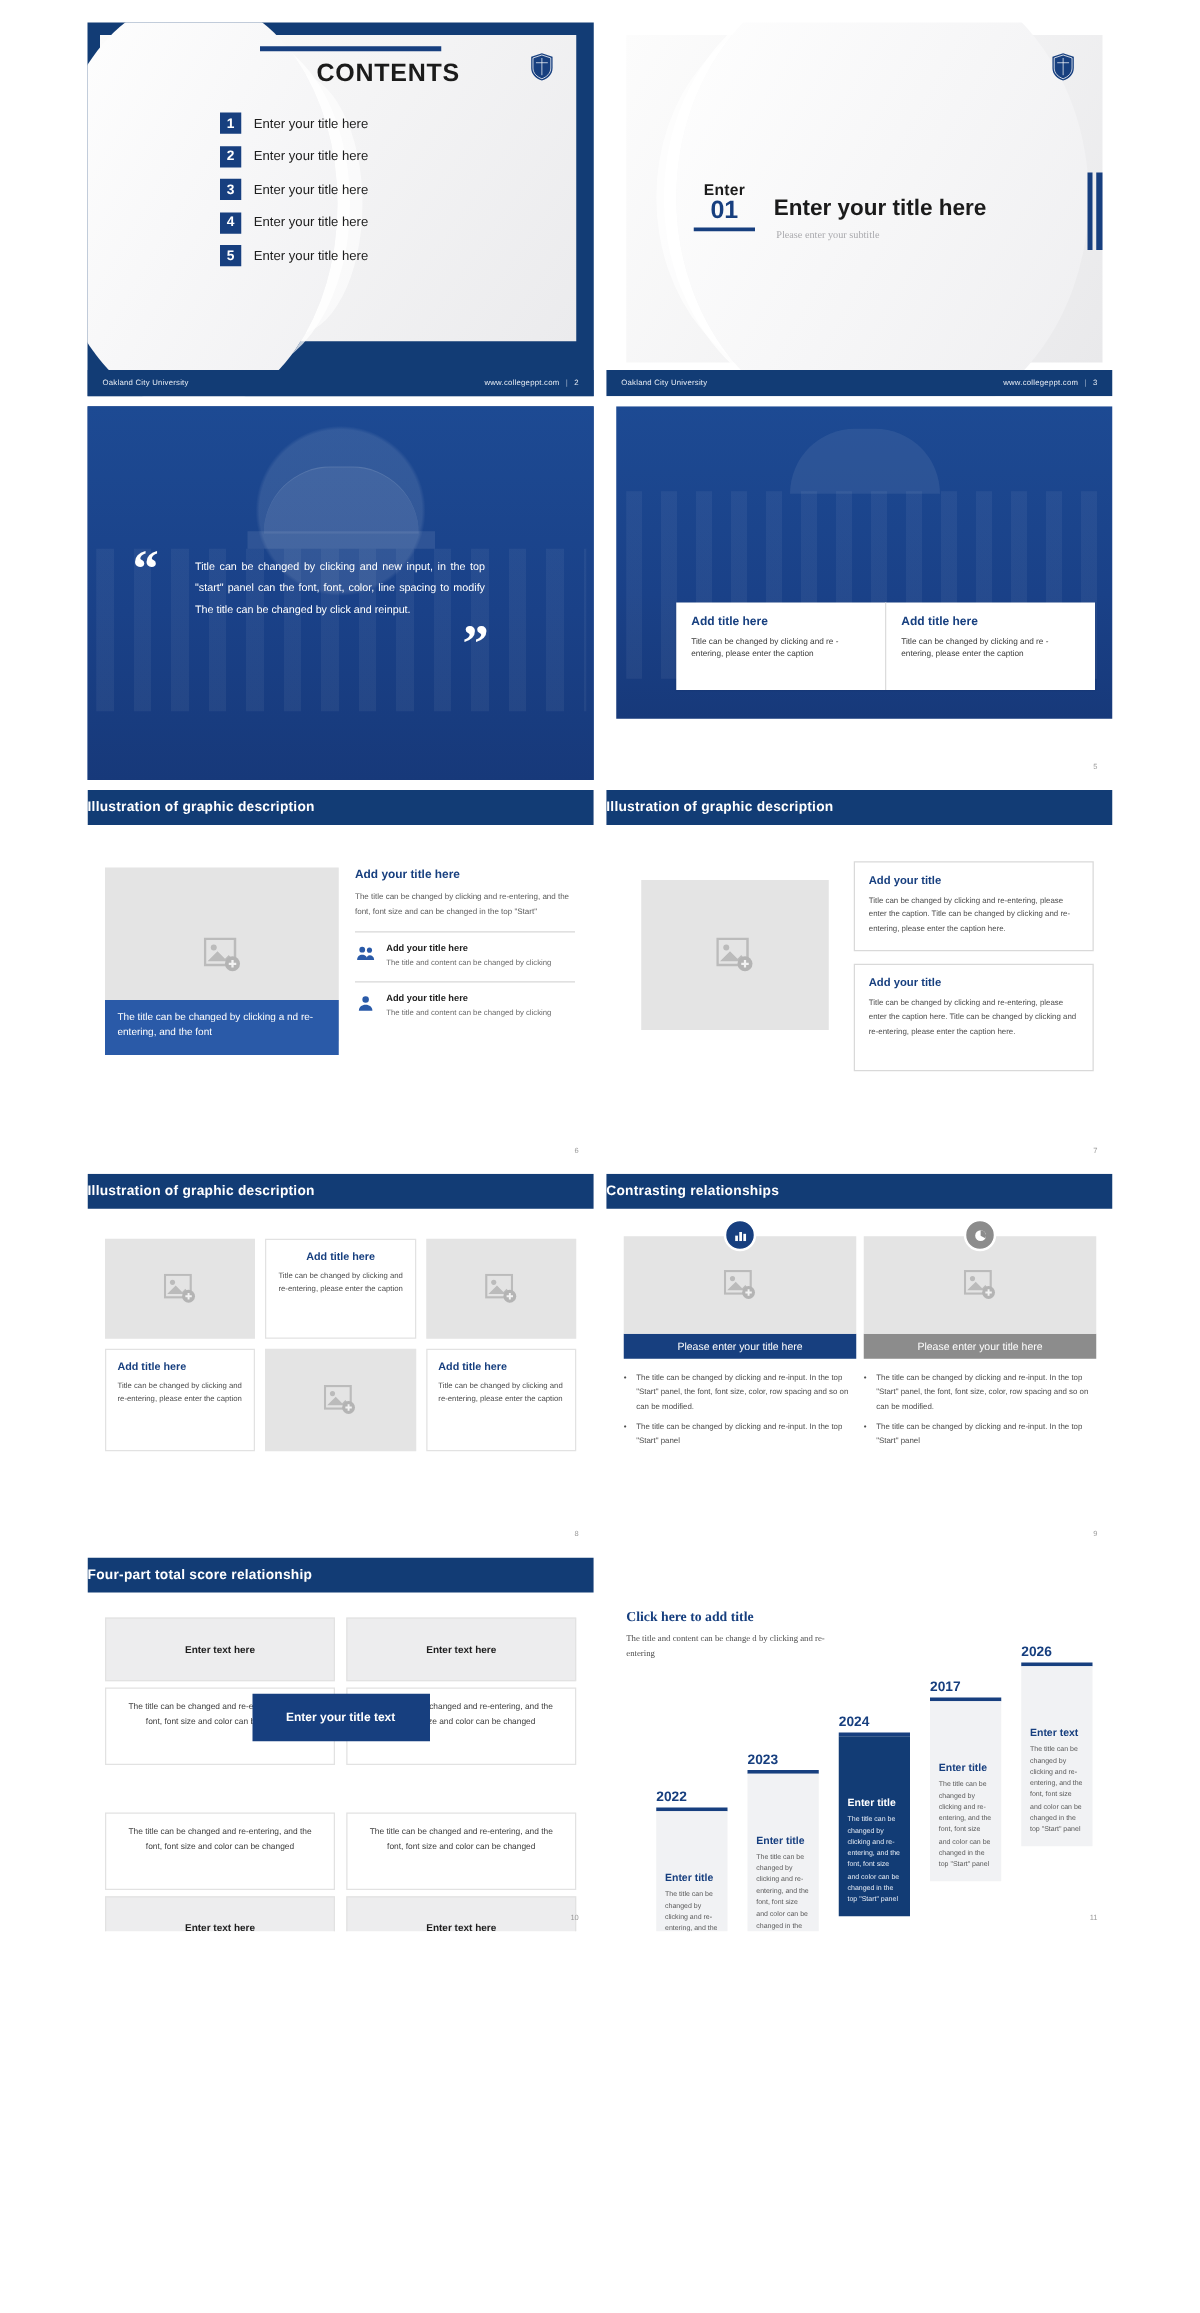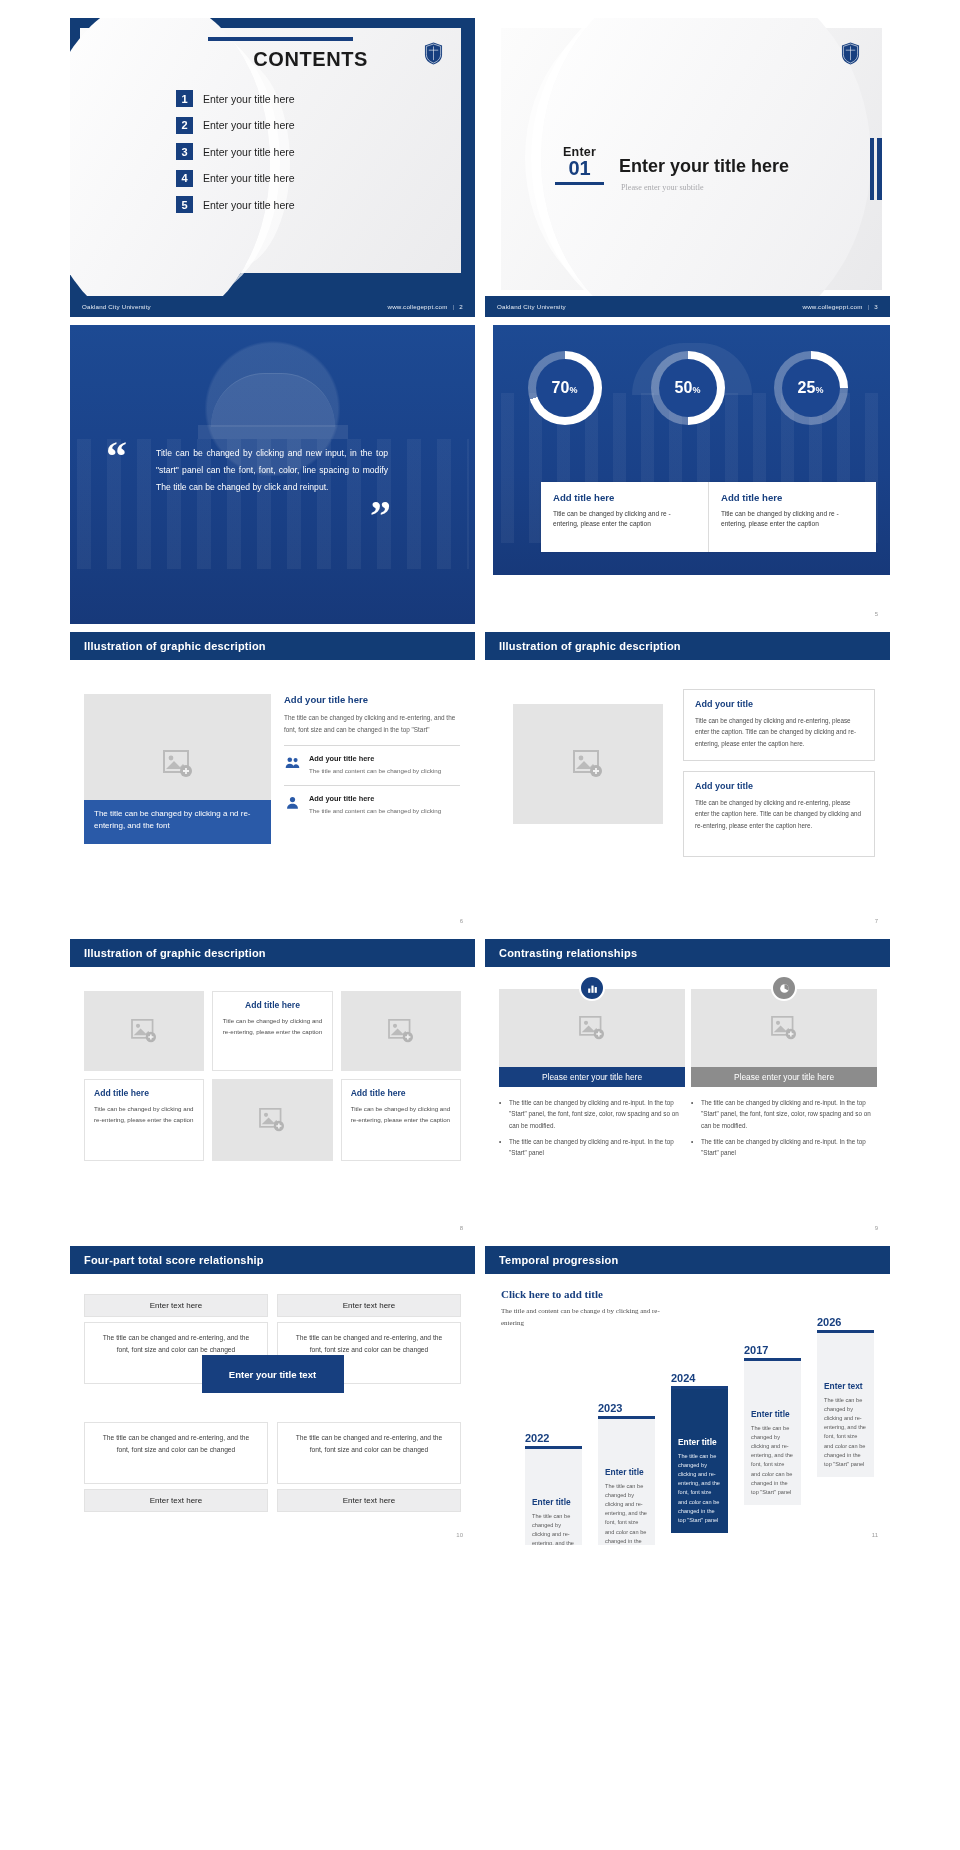--- a/index.html
+++ b/index.html
@@ -119,21 +119,21 @@
   .s5 .cards { position:absolute; left:56px; top:157px; right:14px; height:70px;
     background:#fff; display:flex; box-shadow:0 0 2px rgba(0,0,0,.12); }
   .s5 .cards .c { flex:1; padding:10px 12px; }
   .s5 .cards .c + .c { border-left:1px solid #dcdcdc; }
   .s5 .cards h4 { font-size:9.6px; color:#173F7F; font-weight:bold; margin-bottom:6px; }
   .s5 .cards p { font-size:6.6px; color:#3a3a3a; line-height:1.55; }
   .s5 .pg { position:absolute; right:12px; bottom:7px; font-size:6px; color:#9a9a9a; }
 
   
   .hdr { position:absolute; left:0; top:0; width:100%; height:28px; background:#123C75;
-         display:flex; align-items:center; padding-left:14px; }
+         display:flex; align-items:center; }
   .hdr span { color:#fff; font-size:11px; font-weight:bold; letter-spacing:.2px; }
   .pgnum { position:absolute; right:12px; bottom:7px; font-size:6px; color:#9a9a9a; }
 
   .ph { background:#e4e4e4; display:flex; align-items:center; justify-content:center; }
   .ph svg { opacity:.55; }
 
   
   .s6 .img { position:absolute; left:14px; top:62px; width:187px; height:139px; }
   .s6 .cap { position:absolute; left:14px; top:168px; width:187px; height:44px; background:#2A5AA8;
              color:#fff; font-size:8px; line-height:1.55; padding:8px 10px; }
@@ -172,22 +172,22 @@
                width:26px; height:26px; border-radius:50%; display:flex; align-items:center; justify-content:center;
                border:2px solid #fff; z-index:3; }
   .s9 .capbar { height:20px; display:flex; align-items:center; justify-content:center;
                 color:#fff; font-size:8.4px; font-weight:normal; }
   .s9 ul { list-style:none; margin-top:10px; }
   .s9 li { display:flex; gap:5px; font-size:6.3px; color:#4d4d4d; line-height:1.8; margin-bottom:5px; }
   .s9 li .dot { flex:0 0 5px; }
 
   
   .s10 .grid4 { position:absolute; left:14px; top:48px; right:14px; }
-  .s10 .hcell { background:#ededee; text-align:center; font-size:8px; font-weight:normal; color:#1d1d1d;
-                padding:6px 0; border:1px solid #e2e2e2; }
+  .s10 .hcell { background:#ededee; text-align:center; font-size:8px; font-weight:bold; color:#1d1d1d;
+                padding:20px 0; border:1px solid #e2e2e2; }
   .s10 .tcell { background:#fff; border:1px solid #e2e2e2; font-size:6.7px; color:#3d3d3d; line-height:1.75;
                 padding:9px 12px; text-align:center; }
   .s10 .r { display:flex; gap:9px; }
   .s10 .r > div { flex:1; }
   .s10 .center { position:absolute; left:50%; top:128px; transform:translate(-50%,-50%);
                  width:142px; height:38px; background:#173F7F; color:#fff; font-size:9.6px; font-weight:bold;
                  display:flex; align-items:center; justify-content:center; z-index:4; }
 
   
   .s11 .intro { position:absolute; left:16px; top:42px; width:178px;font-family:Liberation Serif, serif; }
@@ -296,34 +296,20 @@
     </div>
     <span class="qmark q1">“</span>
     <p>Title can be changed by clicking and new input, in the top "start" panel can the font, font, color, line spacing to modify The title can be changed by click and reinput.</p>
     <span class="qmark q2">”</span>
   </div>
 
   <div class="slide s5">
     <div class="stage">
       <div class="dome"></div>
       <div class="bld"></div>
-    </div>
-    <div class="rings">
-      <div class="ring" style="background:conic-gradient(#ffffff 0% 70%, rgba(255,255,255,.30) 70% 100%);">
-        <div style="position:absolute;inset:8px;border-radius:50%;background:#1c4690;"></div>
-        <span class="lab"><span>70</span><small>%</small></span>
-      </div>
-      <div class="ring" style="background:conic-gradient(#ffffff 0% 50%, rgba(255,255,255,.30) 50% 100%);">
-        <div style="position:absolute;inset:8px;border-radius:50%;background:#1c4690;"></div>
-        <span class="lab"><span>50</span><small>%</small></span>
-      </div>
-      <div class="ring" style="background:conic-gradient(#ffffff 0% 25%, rgba(255,255,255,.30) 25% 100%);">
-        <div style="position:absolute;inset:8px;border-radius:50%;background:#1c4690;"></div>
-        <span class="lab"><span>25</span><small>%</small></span>
-      </div>
     </div>
     <div class="cards">
       <div class="c">
         <h4>Add title here</h4>
         <p>Title can be changed by clicking and re -entering, please enter the caption</p>
       </div>
       <div class="c">
         <h4>Add title here</h4>
         <p>Title can be changed by clicking and re -entering, please enter the caption</p>
       </div>
@@ -540,23 +526,20 @@
       <div class="r" style="margin-top:5px">
         <div class="hcell">Enter text here</div>
         <div class="hcell">Enter text here</div>
       </div>
     </div>
     <div class="center">Enter your title text</div>
     <span class="pgnum">10</span>
   </div>
 
   <div class="slide s11">
-    <div class="hdr">
-      <span>Temporal progression</span>
-    </div>
     <div class="intro">
       <h3>Click here to add title</h3>
       <p>The title and content can be change d by clicking and re-entering</p>
     </div>
     <div class="steps">
       <div class="step" style="left:30px; top:98px;">
         <div class="yr">2022</div>
         <div class="sline"></div>
         <div class="pan light">
           <h5>Enter title</h5>

